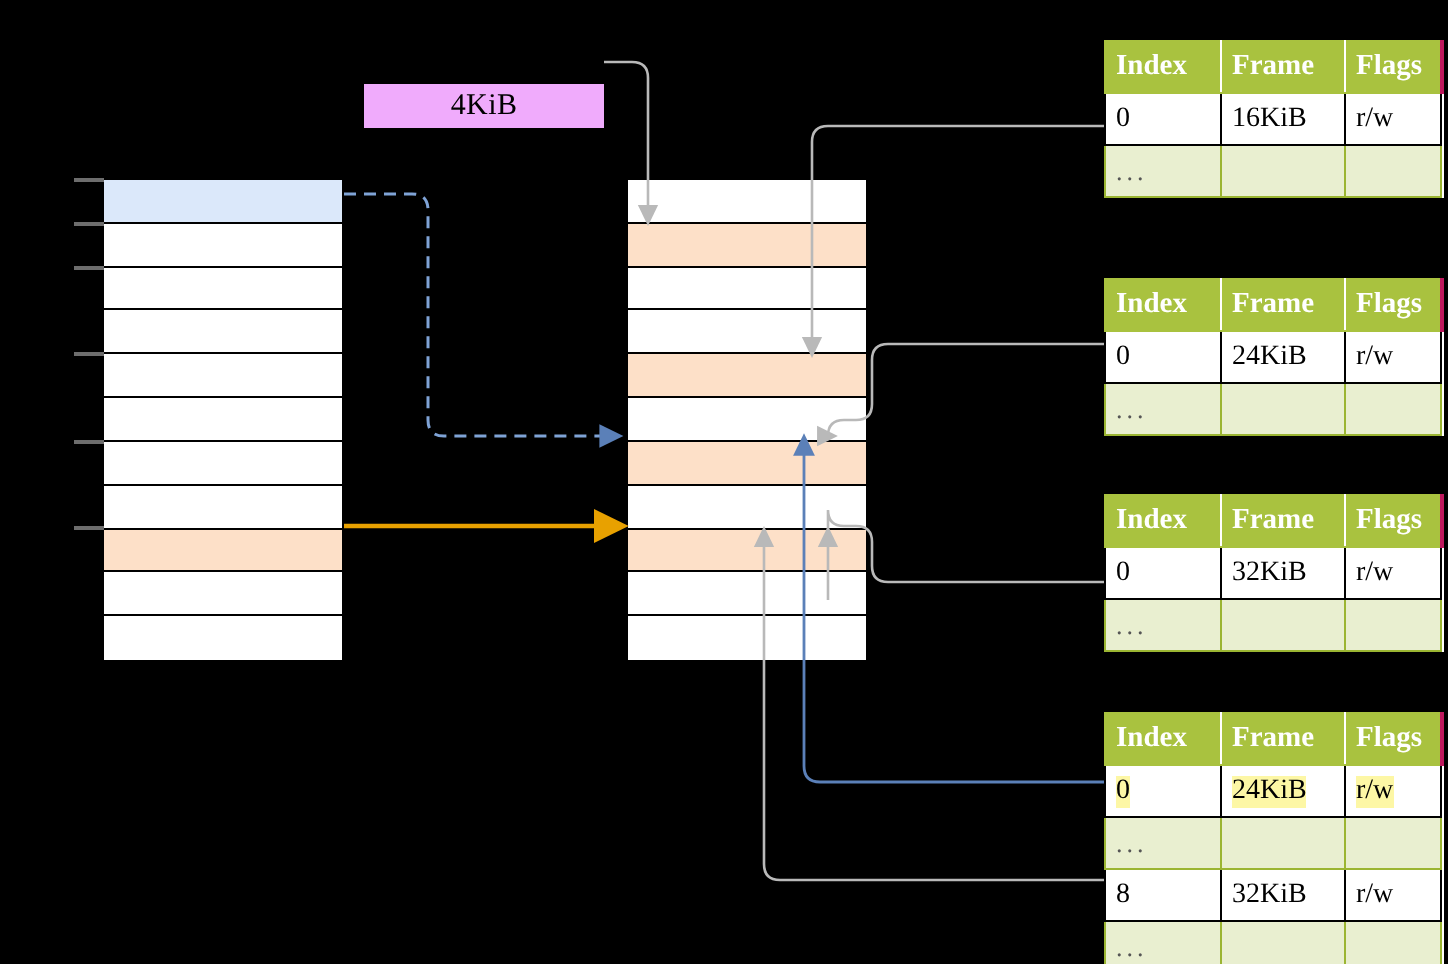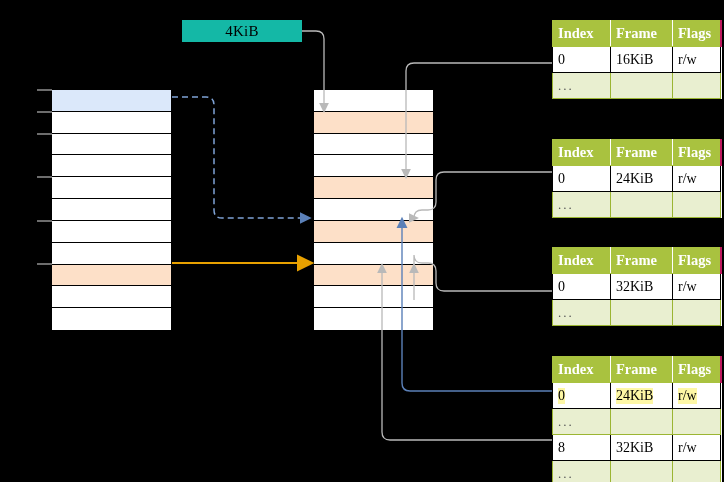--- a/index.html
+++ b/index.html
@@ -10,23 +10,23 @@
   .memtable{position:absolute;border:1.5px solid #000;background:#fff;box-sizing:border-box;}
   .memrow{box-sizing:border-box;border-bottom:1.5px solid #000;background:#fff;}
   .memrow:last-child{border-bottom:none;}
   .memrow.blue{background:#dbe8fa;}
   .memrow.peach{background:#fde0c8;}
 
   
   .tick{position:absolute;height:1.5px;background:#6d6d6d;}
 
   
-  .kib{position:absolute;background:#14b8a6;color:#000;
+  .kib{position:absolute;background:#f0abfc;color:#000;
        display:flex;align-items:center;justify-content:center;
-       font-size:15px;letter-spacing:.2px;}
+       font-size:15px;letter-spacing:.2px;margin-top:22px;}
 
   
   .ptable{position:absolute;border:1px solid #9bb532;border-collapse:collapse;
           table-layout:fixed;background:#fff;}
   .ptable td,.ptable th{border:1px solid #000;padding:0 5px;font-size:14px;
           height:26px;box-sizing:border-box;text-align:left;color:#000;
           font-family:"Liberation Serif","DejaVu Serif",serif;overflow:hidden;white-space:nowrap;}
   .ptable th{background:#a9c23f;color:#fff;font-weight:bold;border:1px solid #a9c23f;
           border-right:1px solid #fff;font-size:14.5px;}
   .ptable th:last-child{border-right:2px solid #be185d;}

